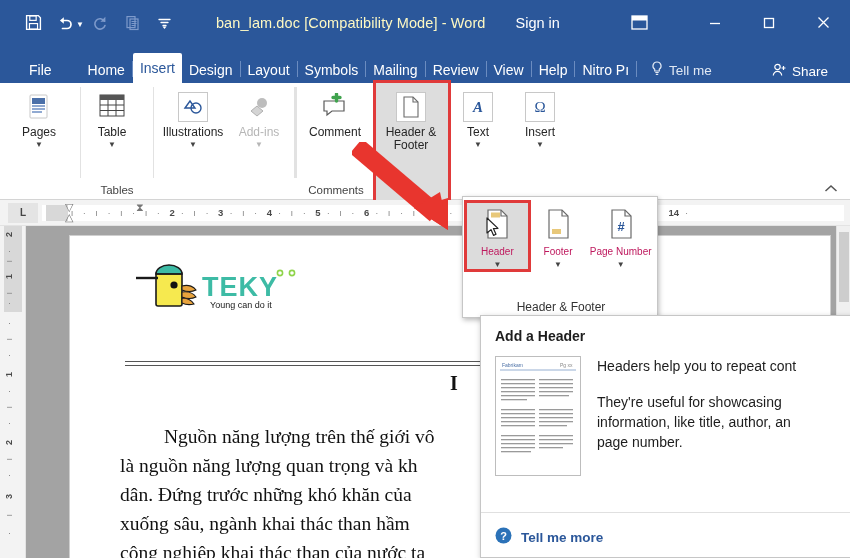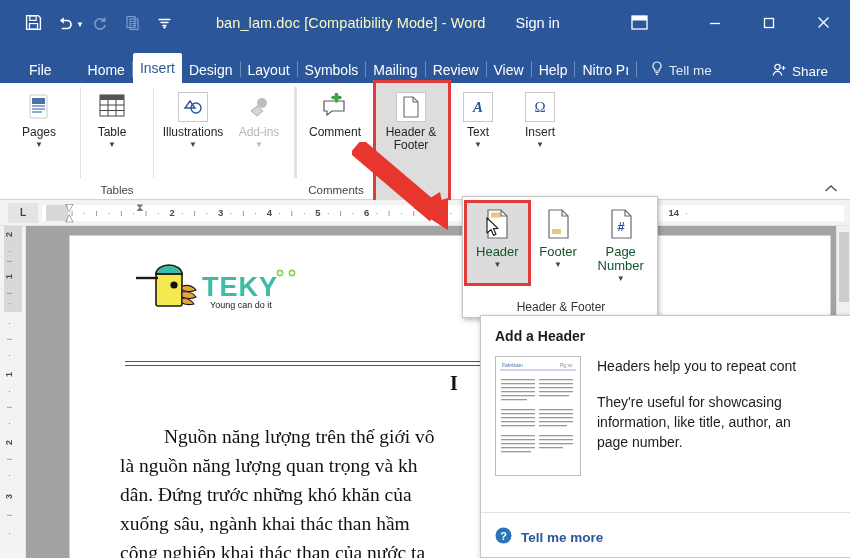--- a/index.html
+++ b/index.html
@@ -139,21 +139,21 @@
 
   
   .dropdown {
     position:absolute; left:462px; top:196px; width:196px; height:122px;
     background:#ffffff; border:1px solid #c6c6c6; box-shadow: 1px 2px 5px rgba(0,0,0,.28);
     z-index: 40;
   }
   .dd-items { display:flex; padding: 6px 4px 0 4px; }
   .dd-btn { width: 62px; display:flex; flex-direction:column; align-items:center; padding-top:2px; }
   .dd-btn .dic { width:36px; height:38px; display:flex; align-items:center; justify-content:center; position:relative; }
-  .dd-btn .dlb { font-size:13px; color:#14532d; text-align:center; line-height:14px; margin-top:2px; }
+  .dd-btn .dlb { font-size:10px; color:#be185d; text-align:center; line-height:14px; margin-top:2px; }
   .dd-btn .dcar { font-size:8px; color:#444; margin-top:1px; }
   .dd-btn.sel { background:#dcdcdc; outline:3px solid #e03a3a; }
   .dd-group-label { position:absolute; left:0; bottom:3px; width:196px; text-align:center;
                     font-size:12px; color:#333; }
   .cursor-arrow { position:absolute; left:7px; top:12px; }
 
   
   .tooltip {
     position:absolute; left:480px; top:315px; width:380px; height:243px;
     background:#ffffff; border:1px solid #c6c6c6; box-shadow: 1px 2px 6px rgba(0,0,0,.25);

